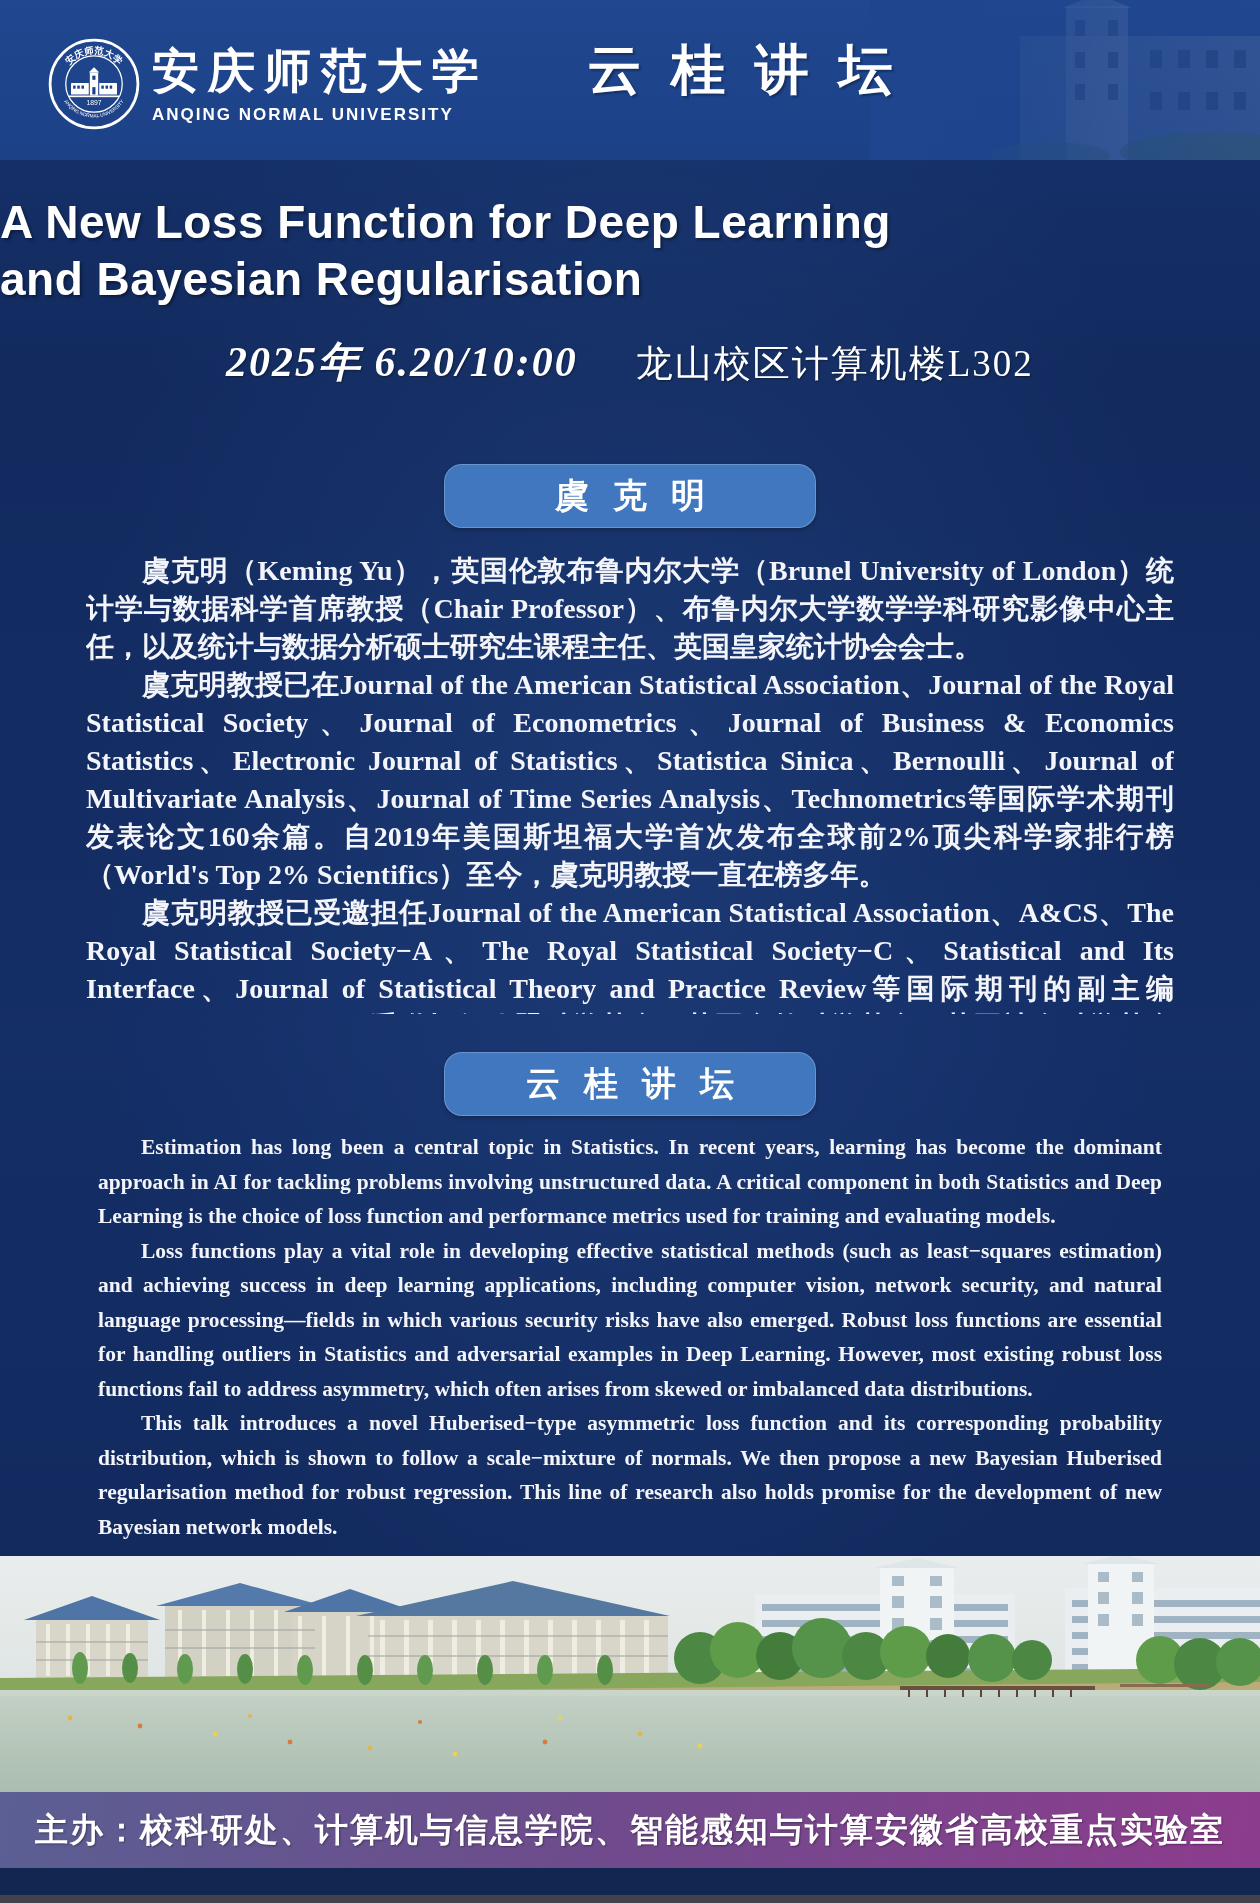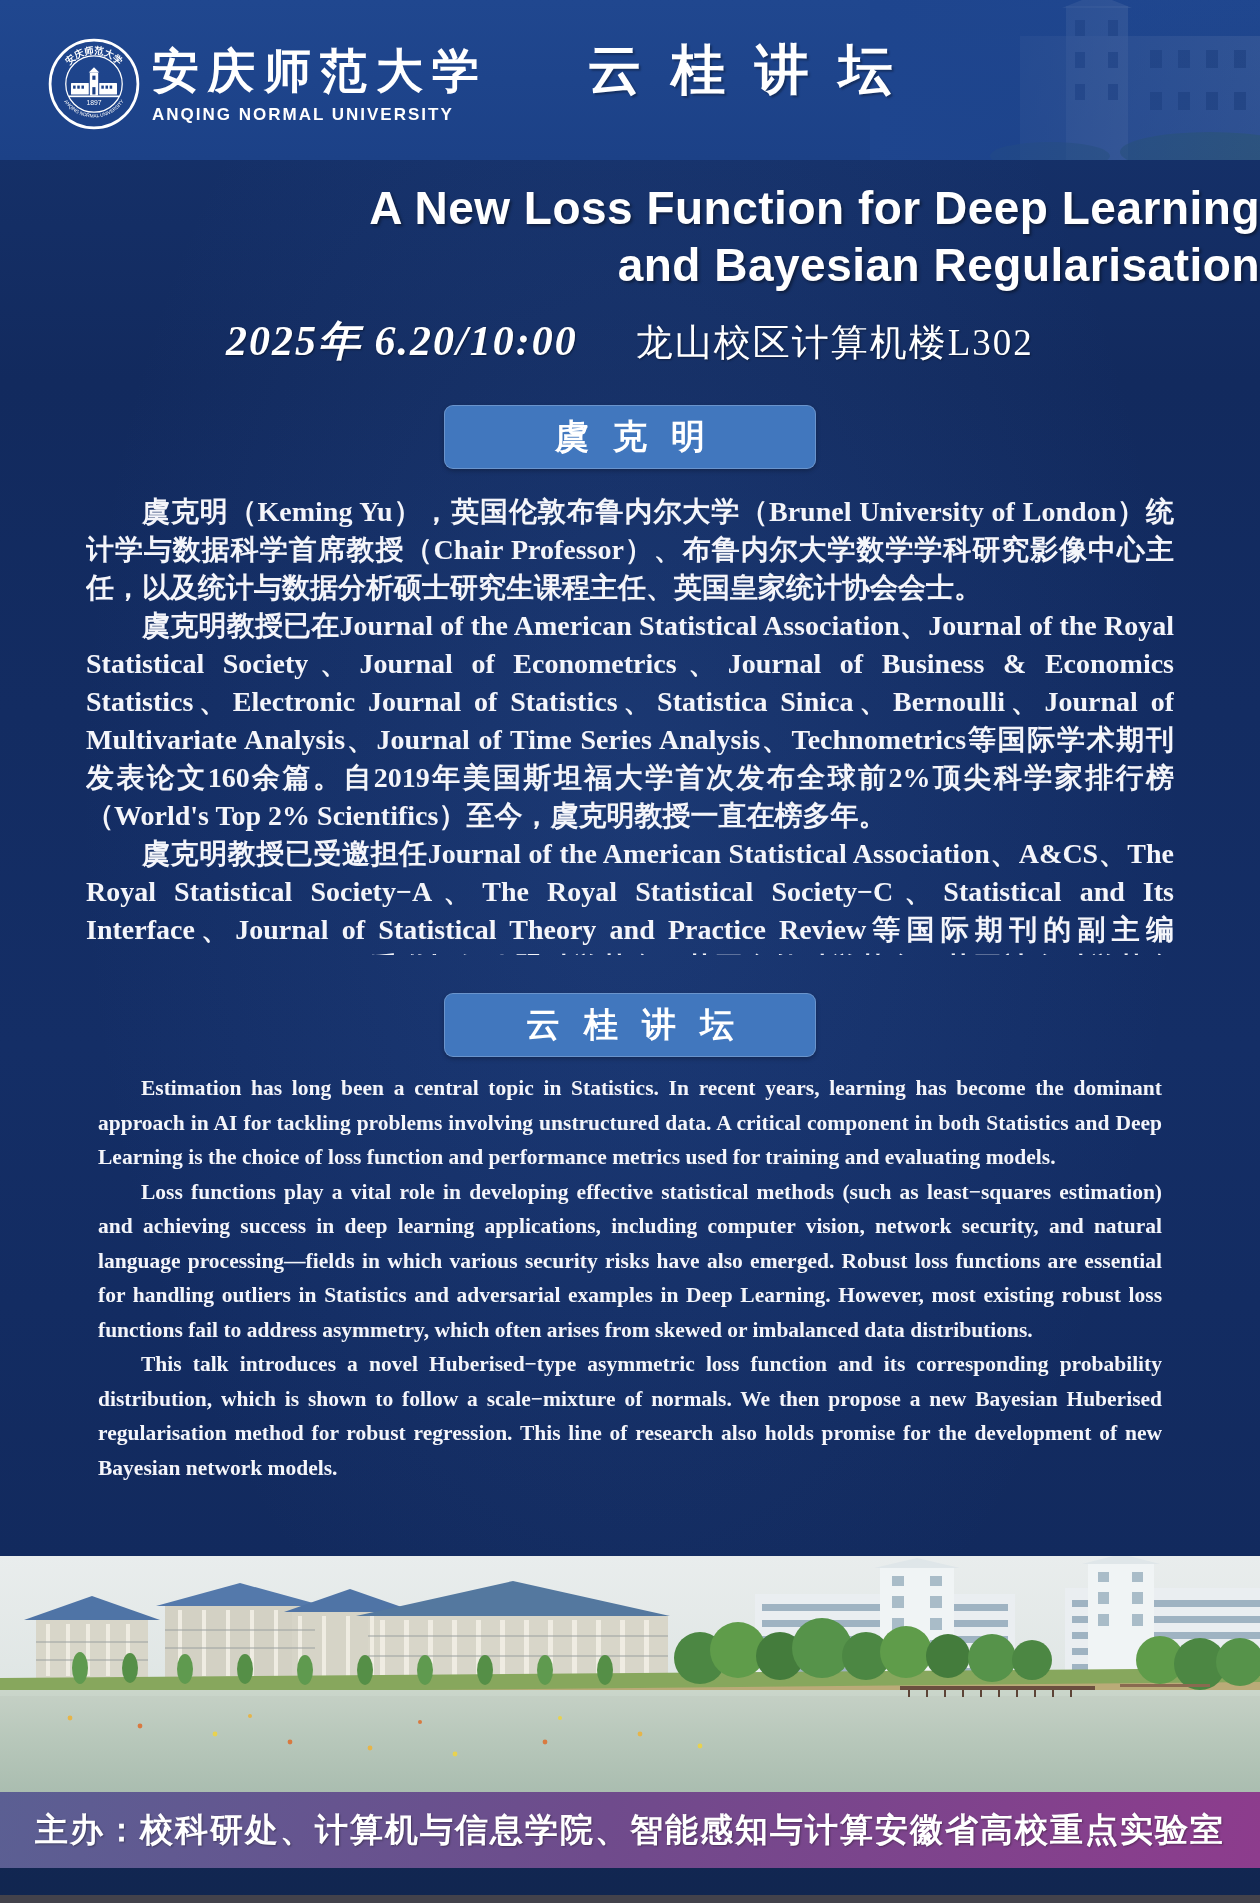--- a/index.html
+++ b/index.html
@@ -21,29 +21,29 @@
   .uni-zh{font-size:47px;font-weight:bold;letter-spacing:9px;line-height:58px;
     font-family:"Liberation Serif",serif;}
   .uni-en{font-size:17px;font-weight:bold;letter-spacing:2px;margin-top:5px;
     font-family:"Liberation Sans",sans-serif;}
   .forum-title{position:absolute;left:500px;top:34px;width:480px;text-align:center;
     font-size:54px;font-weight:bold;letter-spacing:.55em;text-indent:.55em;
     white-space:nowrap;text-shadow:2px 2px 2px rgba(0,0,0,.3);}
   .header-img{position:absolute;right:0;top:0;width:390px;height:160px;}
   
   .main{position:absolute;top:160px;left:0;right:0;}
-  .title{margin-top:20px;text-align:right;font-family:"Liberation Sans",sans-serif;
+  .title{margin-top:34px;text-align:left;font-family:"Liberation Sans",sans-serif;
     font-weight:bold;font-size:46px;line-height:57px;letter-spacing:.5px;
     text-shadow:2px 2px 3px rgba(0,0,0,.4);}
-  .event-row{margin-top:19px;display:flex;justify-content:center;align-items:baseline;gap:58px;}
+  .event-row{margin-top:26px;display:flex;justify-content:center;align-items:baseline;gap:58px;}
   .event-datetime{font-style:italic;font-weight:bold;font-size:42px;letter-spacing:2px;
     font-family:"Liberation Serif",serif;text-shadow:1px 1px 2px rgba(0,0,0,.4);}
   .event-location{font-weight:normal;font-size:37px;letter-spacing:2px;
     text-shadow:1px 1px 2px rgba(0,0,0,.4);}
-  .badge{width:372px;height:64px;margin:36px auto 0;background:#4177be;border-radius:9px;
+  .badge{width:372px;height:64px;margin:74px auto 0;background:#4177be;border-radius:18px;
     display:flex;align-items:center;justify-content:center;
     box-shadow:inset 0 0 0 1px rgba(255,255,255,.22),0 2px 4px rgba(0,0,0,.25);
     font-size:34px;font-weight:bold;letter-spacing:24px;text-indent:24px;color:#fff;}
   .badge.second{margin-top:38px;}
   .bio{margin:24px 86px 0;font-size:28px;font-weight:bold;line-height:38px;
     text-align:justify;color:#f4f5fa;max-height:462px;overflow:hidden;}
   .bio p{margin:0;text-indent:2em;}
   .abstract{margin:14px 98px 0;font-size:21.5px;font-weight:bold;line-height:34.5px;
     text-align:justify;color:#f4f5fa;max-height:452px;overflow:hidden;}
   .abstract p{margin:0;text-indent:2em;}

